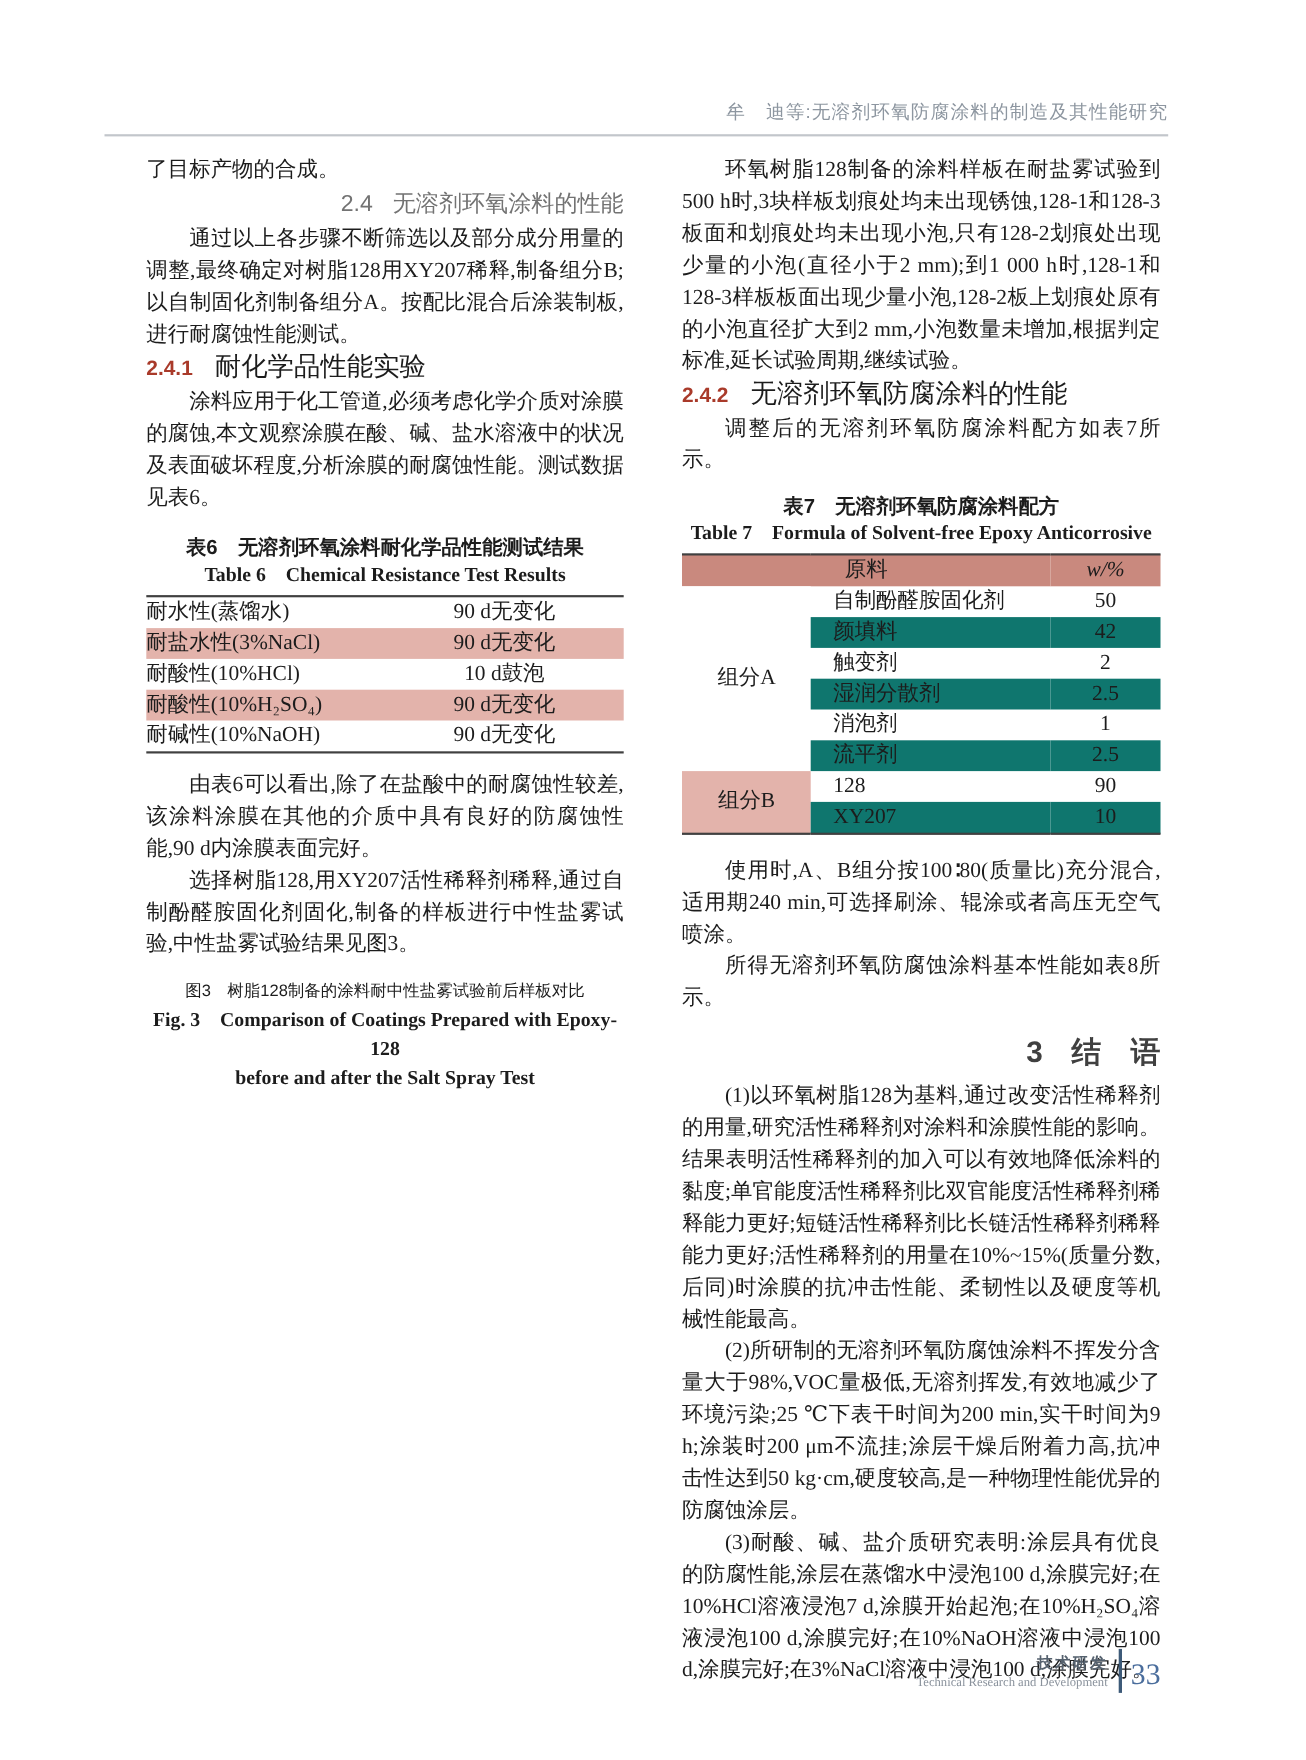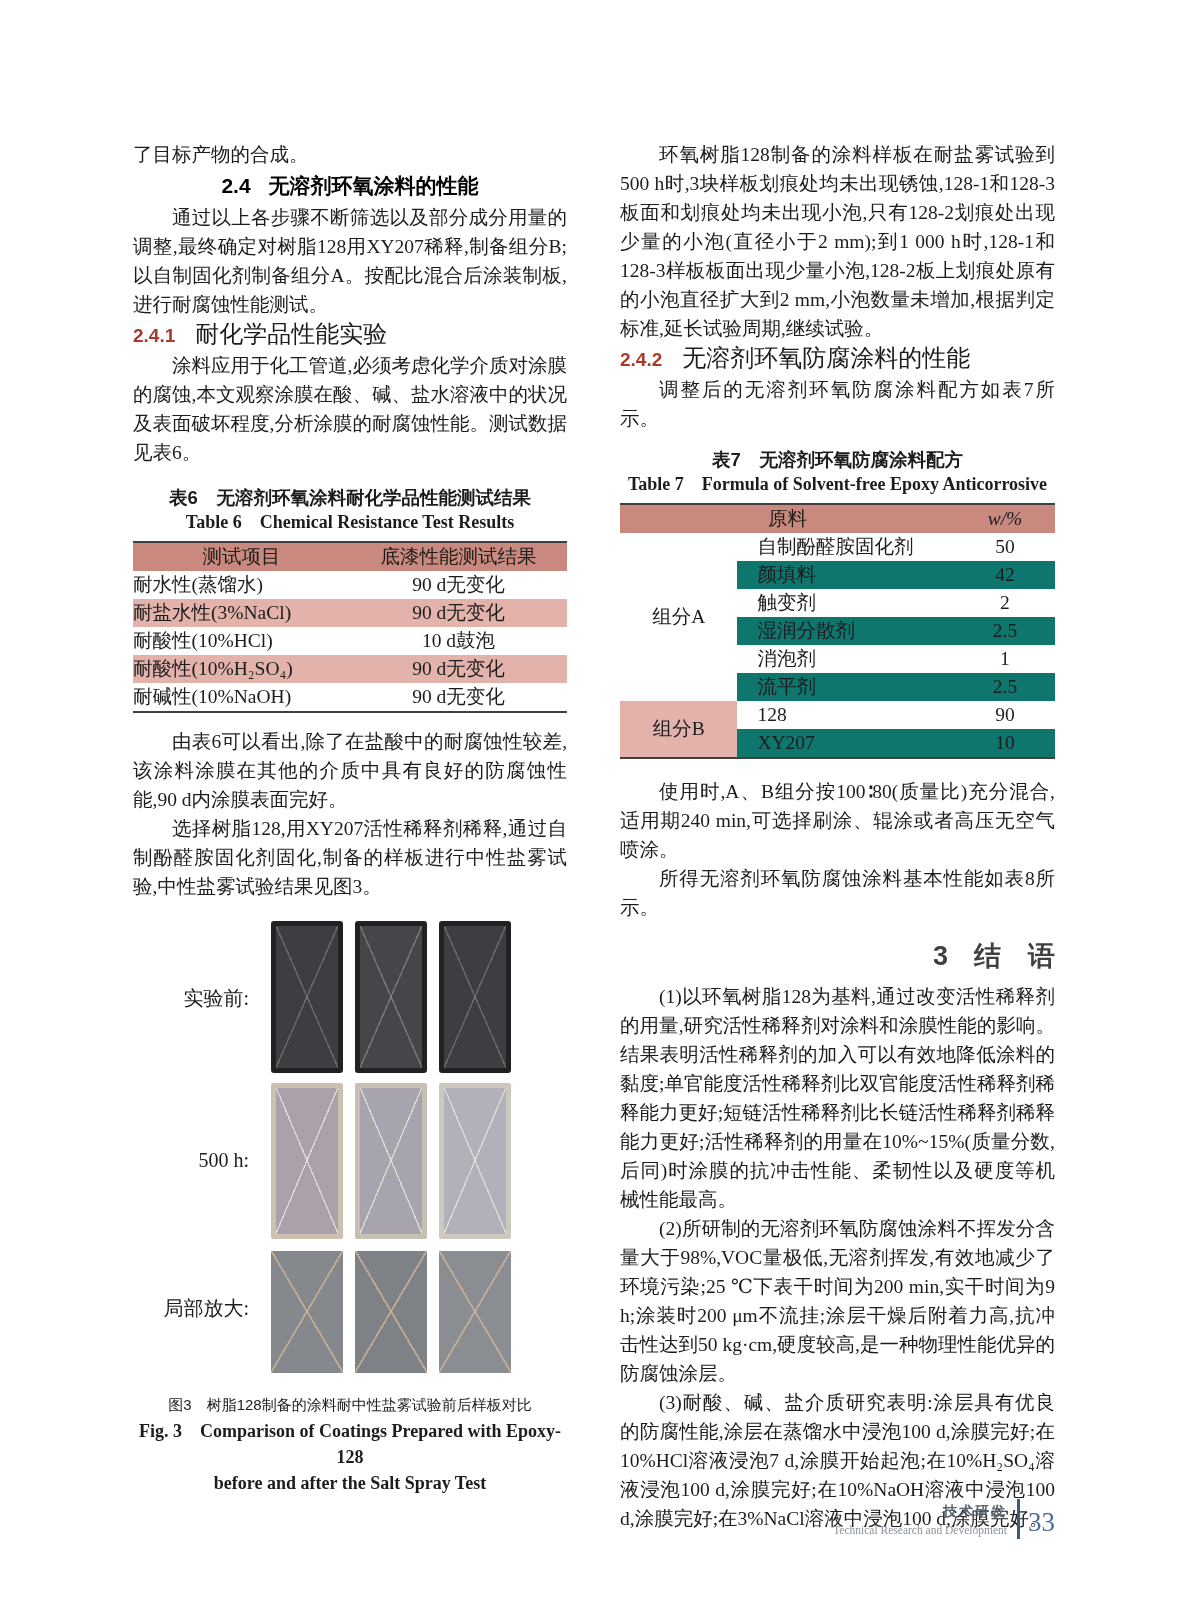--- a/index.html
+++ b/index.html
@@ -18,21 +18,21 @@
   }
   
   .col { position:absolute; top:140px; width:434px; font-size:19.5px; line-height:29px; text-align:justify; }
   .col-left { left:133px; }
   .col-right { left:620px; width:435px; }
   p.body { text-indent:2em; }
   p.noindent { text-indent:0; }
   
   .sec-heading {
     font-family:"Liberation Sans","DejaVu Sans",sans-serif;
-    color:#000000; font-weight:bold; font-size:21px; line-height:34px; text-align:center;
+    color:#737373; font-weight:normal; font-size:21px; line-height:34px; text-align:right;
   }
   .sec-heading .num { margin-right:18px; }
   .subsec-heading { line-height:30px; text-align:left; }
   .subsec-heading .num {
     font-family:"Liberation Sans","DejaVu Sans",sans-serif;
     color:#a93a2a; font-weight:bold; font-size:19px; margin-right:20px;
   }
   .subsec-heading .ttl { font-size:24px; color:#1c1c1c; }
   .big-heading {
     font-family:"Liberation Sans","DejaVu Sans",sans-serif;
@@ -117,20 +117,21 @@
   }
   .footer-en { font-size:11.5px; line-height:15px; color:#8a929c; }
   .footer-bar { width:3px; height:40px; background:#3d5a78; margin:0 8px 0 10px; }
   .footer-page { font-size:27px; color:#4a6d9c; line-height:40px; padding-top:6px; }
 </style>
 </head>
 <body>
 
 <div class="page">
 
+  <div class="running-head">牟　迪等:无溶剂环氧防腐涂料的制造及其性能研究</div>
 
   <div class="col col-left">
     <p class="noindent">了目标产物的合成。</p>
 
     <div class="sec-heading">
       <span class="num">2.4</span><span>无溶剂环氧涂料的性能</span>
     </div>
 
     <p class="body">通过以上各步骤不断筛选以及部分成分用量的调整,最终确定对树脂128用XY207稀释,制备组分B;以自制固化剂制备组分A。按配比混合后涂装制板,进行耐腐蚀性能测试。</p>
 
@@ -143,24 +144,20 @@
     <div class="spacer18"></div>
     <div class="tbl-cap-zh">表6　无溶剂环氧涂料耐化学品性能测试结果</div>
     <div class="tbl-cap-en">Table 6　Chemical Resistance Test Results</div>
 
     <table class="data">
       <colgroup>
           <col style="width:50%">
           <col style="width:50%">
         </colgroup>
       <tbody>
-          <tr class="thead-row">
-        <th>测试项目</th>
-        <th>底漆性能测试结果</th>
-      </tr>
       <tr>
         <td class="cell-l">耐水性(蒸馏水)</td>
         <td class="cell-c">90 d无变化</td>
       </tr>
       <tr class="alt">
         <td class="cell-l">耐盐水性(3%NaCl)</td>
         <td class="cell-c">90 d无变化</td>
       </tr>
       <tr>
         <td class="cell-l">耐酸性(10%HCl)</td>
@@ -174,40 +171,20 @@
         <td class="cell-l">耐碱性(10%NaOH)</td>
         <td class="cell-c">90 d无变化</td>
       </tr>
     </tbody>
       </table>
 
     <div class="spacer14"></div>
     <p class="body">由表6可以看出,除了在盐酸中的耐腐蚀性较差,该涂料涂膜在其他的介质中具有良好的防腐蚀性能,90 d内涂膜表面完好。</p>
     <p class="body">选择树脂128,用XY207活性稀释剂稀释,通过自制酚醛胺固化剂固化,制备的样板进行中性盐雾试验,中性盐雾试验结果见图3。</p>
 
-    <div class="figure3">
-      <div class="fig-label lbl1">实验前:</div>
-      <div class="fig-label lbl2">500 h:</div>
-      <div class="fig-label lbl3">局部放大:</div>
-      <div class="panel-row row1">
-        <div class="panel panel-r1"></div>
-        <div class="panel panel-r1"></div>
-        <div class="panel panel-r1"></div>
-      </div>
-      <div class="panel-row row2">
-        <div class="panel panel-r2"></div>
-        <div class="panel panel-r2"></div>
-        <div class="panel panel-r2"></div>
-      </div>
-      <div class="panel-row row3">
-        <div class="panel panel-r3"></div>
-        <div class="panel panel-r3"></div>
-        <div class="panel panel-r3"></div>
-      </div>
-    </div>
 
     <div class="fig-cap-zh">图3　树脂128制备的涂料耐中性盐雾试验前后样板对比</div>
     <div class="fig-cap-en">Fig. 3　Comparison of Coatings Prepared with Epoxy-128</div>
     <div class="fig-cap-en">before and after the Salt Spray Test</div>
   </div>
 
   <div class="col col-right">
     <p class="body">环氧树脂128制备的涂料样板在耐盐雾试验到500 h时,3块样板划痕处均未出现锈蚀,128-1和128-3板面和划痕处均未出现小泡,只有128-2划痕处出现少量的小泡(直径小于2 mm);到1 000 h时,128-1和128-3样板板面出现少量小泡,128-2板上划痕处原有的小泡直径扩大到2 mm,小泡数量未增加,根据判定标准,延长试验周期,继续试验。</p>
 
     <div class="subsec-heading">

